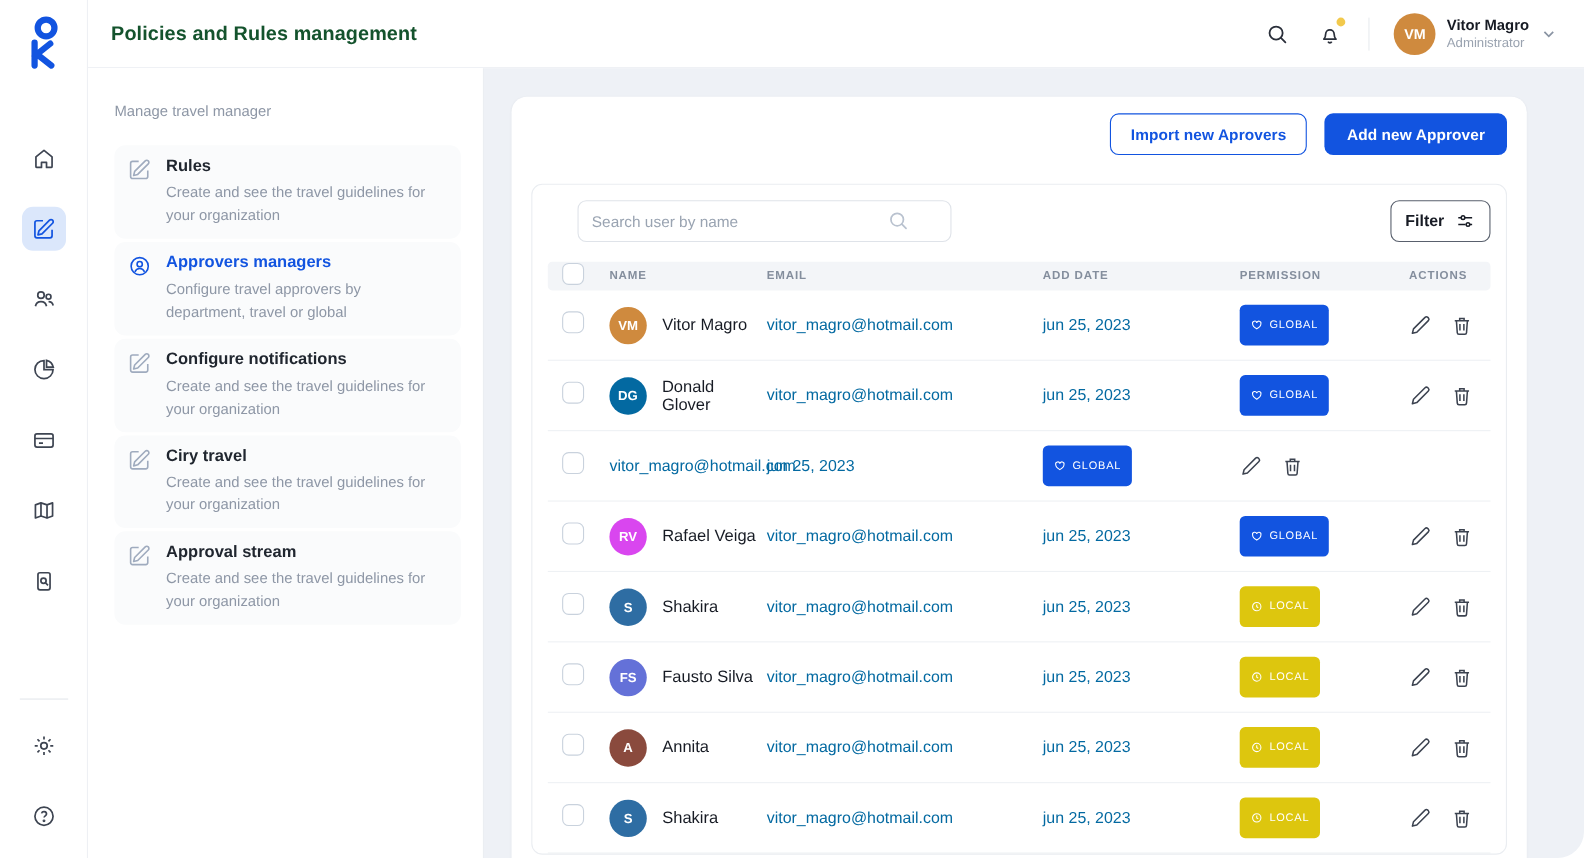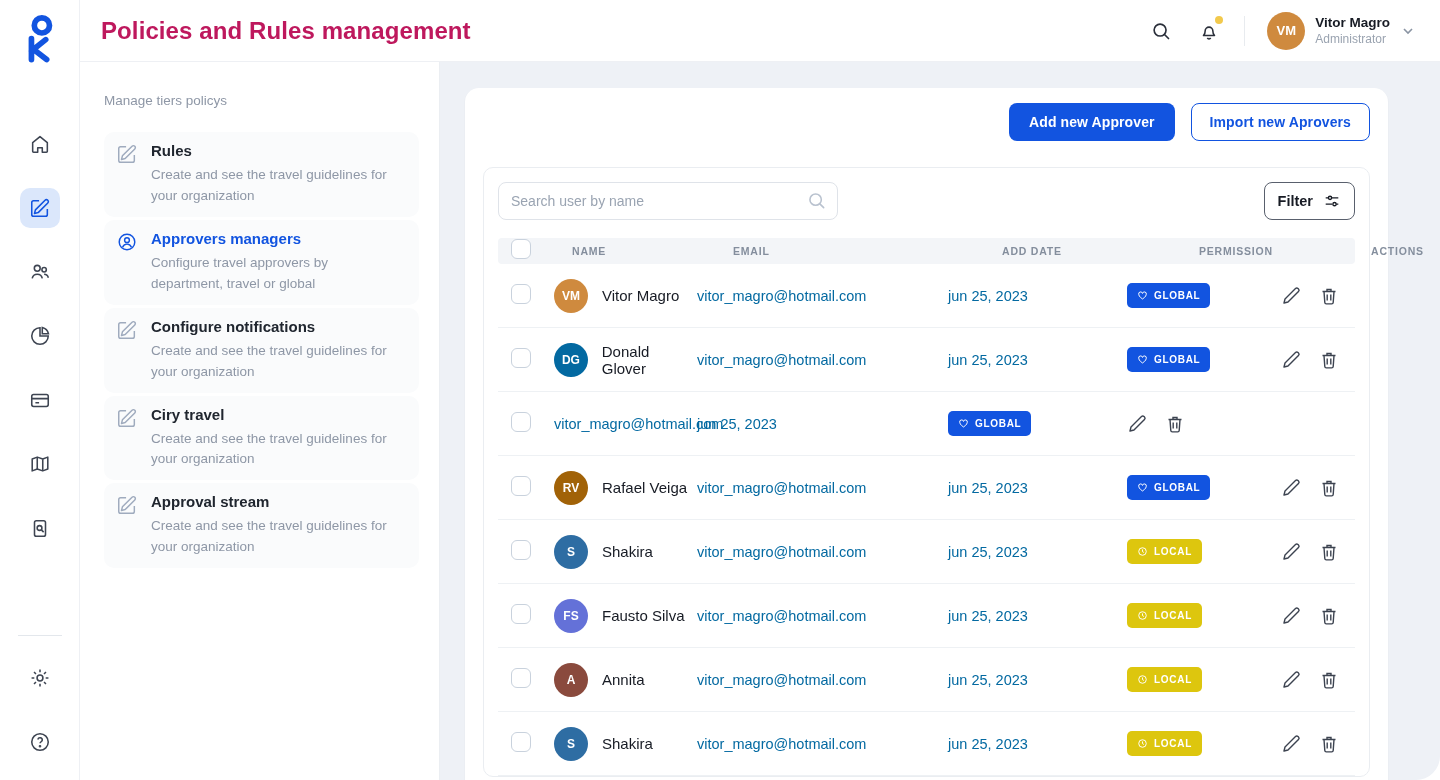--- a/index.html
+++ b/index.html
@@ -13,21 +13,21 @@
   .rail { grid-row:1/3; grid-column:1; border-right:1px solid #eef0f4; display:flex; flex-direction:column; align-items:center; padding:14px 0 18px; background:#fff; }
   .logo { width:38px; height:50px; margin-bottom:60px; }
   .rail-btn { width:40px; height:40px; border-radius:10px; display:flex; align-items:center; justify-content:center; color:#3e4552; cursor:pointer; margin-bottom:24px; }
   .rail-btn svg { width:22px; height:22px; }
   .rail-btn.active { background:var(--primary-soft); color:var(--primary); }
   .rail-spacer { flex:1; }
   .rail-divider { width:44px; height:1px; background:#e3e7ec; margin-bottom:22px; }
 
   
   .topbar { grid-column:2/4; grid-row:1; display:flex; align-items:center; border-bottom:1px solid #eef0f4; padding:0 24px 0 21px; background:#fff; }
-  .page-title { font-size:24px; font-weight:700; color:#be185d; letter-spacing:.1px; }
+  .page-title { font-size:18px; font-weight:700; color:#14532d; letter-spacing:.1px; }
   .topbar-right { margin-left:auto; display:flex; align-items:center; gap:22px; }
   .icon-btn { width:26px; height:26px; color:#2a2f3a; display:flex; align-items:center; justify-content:center; cursor:pointer; }
   .icon-btn svg { width:22px; height:22px; }
   .bell-wrap { position:relative; }
   .bell-dot { position:absolute; top:-2px; right:-1px; width:8px; height:8px; border-radius:50%; background:#f2c94c; }
   .top-divider { width:1px; height:30px; background:#e8ebef; }
   .user-chip { display:flex; align-items:center; gap:10px; cursor:pointer; }
   .avatar { border-radius:50%; color:#fff; display:flex; align-items:center; justify-content:center; font-weight:700; }
   .user-chip .avatar { width:38px; height:38px; font-size:13px; }
   .user-meta { display:flex; flex-direction:column; gap:2px; }
@@ -52,36 +52,36 @@
   .main { grid-column:3; grid-row:2; background:#eef1f6; padding:26px 52px 0 25px; overflow:hidden; }
   .card { background:#fff; border-radius:14px; box-shadow:0 1px 2px rgba(20,30,60,.05); padding:15px 18px 30px; min-height:760px; }
   .actions-row { display:flex; justify-content:flex-end; gap:16px; }
   .btn { height:38px; border-radius:8px; font-size:14px; font-weight:700; display:inline-flex; align-items:center; padding:0 18px; cursor:pointer; font-family:inherit; letter-spacing:.1px; }
   .btn-outline { background:#fff; color:var(--primary); border:1.5px solid var(--primary); }
   .btn-solid { background:var(--primary); color:#fff; border:none; padding:0 20px; }
 
   .table-card { margin-top:26px; border:1px solid #eaedf1; border-radius:10px; padding:14px 14px 0; }
   .toolbar { display:flex; justify-content:space-between; align-items:center; margin-bottom:18px; }
   .search-wrap { position:relative; width:340px; }
-  .search-input { width:100%; height:38px; border:1px solid #dfe3e9; border-radius:8px; padding:0 40px 0 12px; font-size:14px; color:#20262f; font-family:inherit; outline:none; }
+  .search-input { width:100%; height:38px; border:1px solid #dfe3e9; border-radius:8px; padding:0 40px 0 12px; font-size:14px; color:#20262f; font-family:inherit; outline:none;margin-left:27px; }
   .search-input::placeholder { color:#9aa4b2; }
   .search-ic-in { position:absolute; right:11px; top:8px; width:21px; height:21px; color:#b9c2cf; }
   .filter-btn { height:38px; border:1px solid #59606d; background:#fff; border-radius:8px; display:inline-flex; align-items:center; gap:10px; padding:0 13px; font-size:14.5px; font-weight:600; color:#171b24; cursor:pointer; font-family:inherit; }
   .filter-btn svg { width:18px; height:18px; color:#171b24; }
 
-  .thead { background:#f3f5f8; border-radius:4px; height:26px; display:grid; grid-template-columns:56px 143px 251px 179px 154px 1fr; align-items:center;gap:18px; }
+  .thead { background:#f3f5f8; border-radius:4px; height:26px; display:grid; grid-template-columns:56px 143px 251px 179px 154px 1fr; align-items:center; }
   .th { font-size:10.5px; font-weight:700; letter-spacing:.8px; color:#848e9d; text-transform:uppercase; }
   .row { display:grid; grid-template-columns:56px 143px 251px 179px 154px 1fr; align-items:center; height:64px; border-bottom:1px solid #eef1f4; }
   .cb-cell { padding-left:13px; }
   .checkbox { width:20px; height:20px; border:1.5px solid #c9d2dd; border-radius:6px; background:#fff; display:inline-block; cursor:pointer; }
   .name-cell { display:flex; align-items:center; gap:14px; }
   .row .avatar { width:34px; height:34px; font-size:12px; }
   .u-name { font-size:15px; font-weight:500; color:var(--ink); }
   .cell-sub { font-size:14.5px; color:#0369a1; }
-  .badge { display:inline-flex; align-items:center; gap:6px; height:25px; padding:0 10px; border-radius:5px; color:#fff; font-size:10px; font-weight:700; letter-spacing:.7px; }
+  .badge { display:inline-flex; align-items:center; gap:6px; height:37px; padding:0 10px; border-radius:5px; color:#fff; font-size:10px; font-weight:400; letter-spacing:.7px; }
   .badge svg { width:11px; height:11px; }
   .badge.global { background:var(--primary); }
   .badge.local  { background:var(--local); }
   .row-actions { display:flex; gap:18px; color:#3c4350; }
   .row-actions .act { width:20px; height:20px; cursor:pointer; }
   .row-actions svg { width:20px; height:20px; }
 </style>
 </head>
 <body>
 
@@ -179,21 +179,21 @@
           <span class="user-role">Administrator</span>
         </div>
         <svg class="chev" viewBox="0 0 16 16" fill="none" stroke="currentColor" stroke-width="1.6">
             <path d="M4 6l4 4 4-4"></path>
           </svg>
       </div>
     </div>
   </header>
 
   <aside class="sidebar">
-    <div class="side-sub">Manage tiers policys</div>
+    <div class="side-sub">Manage travel manager</div>
     <div class="side-items">
   <div class="side-item">
     <span class="s-icon">
       <svg class="ic-default" viewBox="0 0 24 24" fill="none" stroke="currentColor" stroke-width="1.6">
               <path d="M11 4H5a2 2 0 0 0-2 2v13a2 2 0 0 0 2 2h13a2 2 0 0 0 2-2v-6"></path>
               <path d="M17.5 3.5a2 2 0 0 1 3 3L10 17l-4 1 1-4z" stroke-linejoin="round"></path>
             </svg>
       
     </span>
     <div>
@@ -257,22 +257,22 @@
       <div class="side-label">Approval stream</div>
       <div class="side-desc">Create and see the travel guidelines for your organization</div>
     </div>
   </div>
 </div>
   </aside>
 
   <main class="main">
     <section class="card">
       <div class="actions-row">
+        <button class="btn btn-outline">Import new Aprovers</button>
         <button class="btn btn-solid">Add new Approver</button>
-        <button class="btn btn-outline">Import new Aprovers</button>
       </div>
 
       <div class="table-card">
         <div class="toolbar">
           <div class="search-wrap">
             <input class="search-input" type="text" placeholder="Search user by name" style="">
             <svg class="search-ic-in" viewBox="0 0 24 24" fill="none" stroke="currentColor" stroke-width="1.8">
                 <circle cx="11" cy="11" r="6.5"></circle>
                 <path d="M15.8 15.8l4.4 4.4" stroke-linecap="round"></path>
               </svg>
@@ -382,21 +382,21 @@
         <svg viewBox="0 0 20 20" fill="none" stroke="currentColor" stroke-width="1.4">
                     <path d="M3.5 5.5h13M8 5V3.5h4V5M5 5.5l.8 11a1.5 1.5 0 0 0 1.5 1.4h5.4a1.5 1.5 0 0 0 1.5-1.4l.8-11M8.2 8.5v6M11.8 8.5v6"></path>
                   </svg>
       </span>
     </div>
   </div>
 
   <div class="row">
     <div class="cb-cell"><span class="checkbox"></span></div>
     <div class="name-cell">
-      <div class="avatar" style="background: #a16207;">RV</div>
+      <div class="avatar" style="background: #d946ef;">RV</div>
       <span class="u-name">Rafael Veiga</span>
     </div>
     <div class="cell-sub">vitor_magro@hotmail.com</div>
     <div class="cell-sub">jun 25, 2023</div>
     <div>
       <span class="badge global">
         <svg class="ic-global" viewBox="0 0 16 16" fill="none" stroke="#fff" stroke-width="1.4">
                     <path d="M8 13S2.5 9.8 2.5 6.2A2.8 2.8 0 0 1 8 5a2.8 2.8 0 0 1 5.5 1.2C13.5 9.8 8 13 8 13z"></path>
                   </svg>
 

